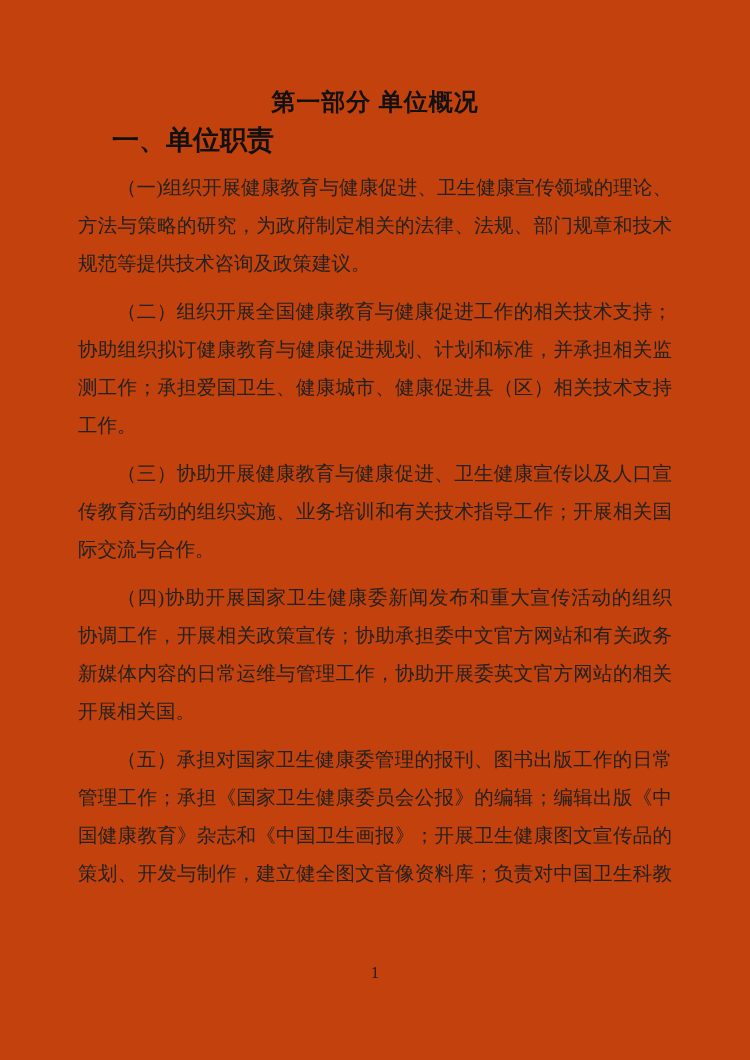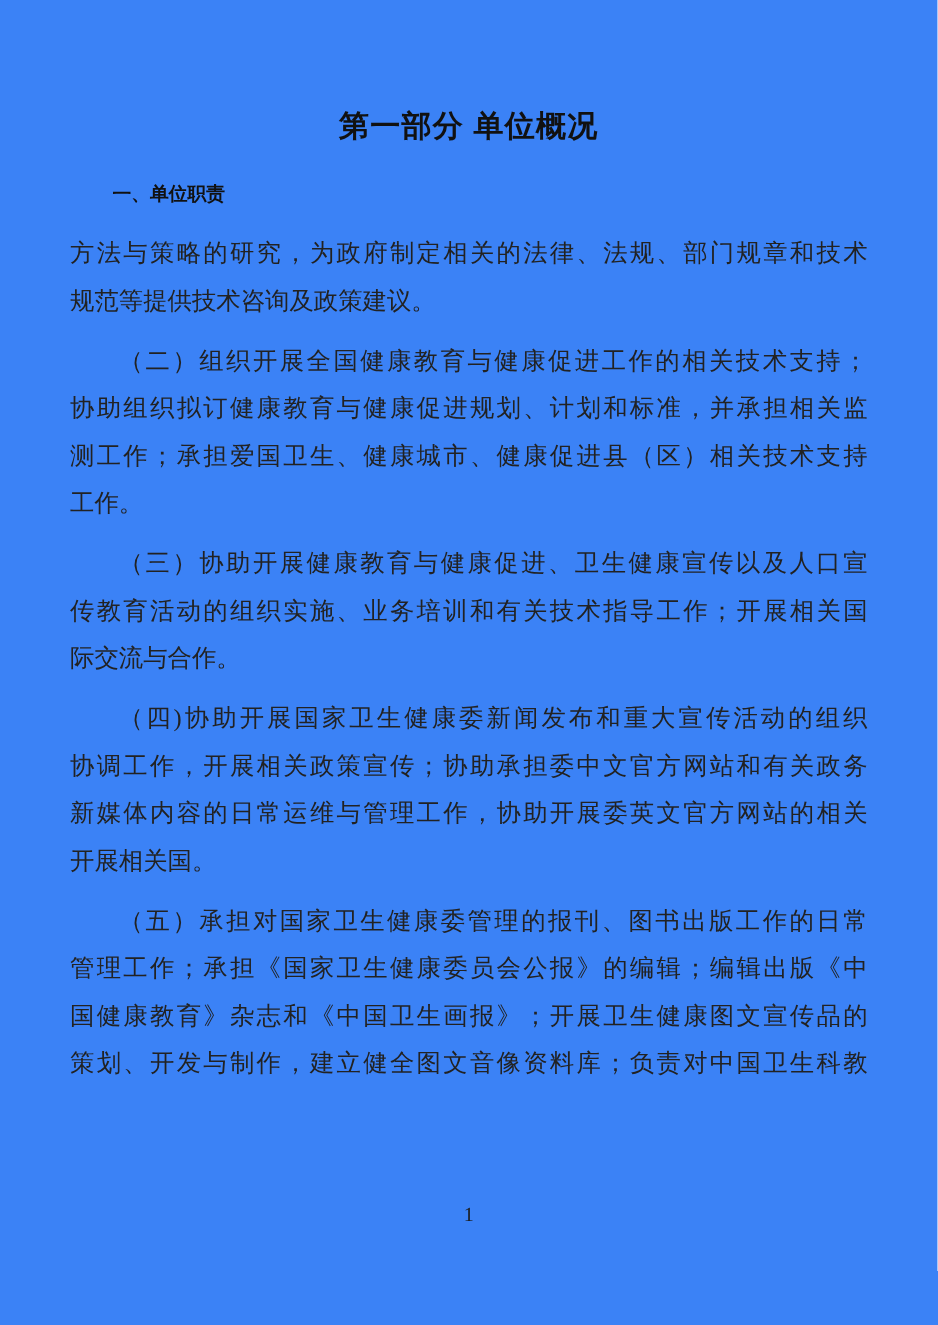--- a/index.html
+++ b/index.html
@@ -2,41 +2,41 @@
 <html><head>
 <meta charset="utf-8">
 <style>
   * { margin: 0; padding: 0; box-sizing: border-box; }
   html, body { background: #ffffff; }
   .page {
     position: relative;
     width: 750px;
     height: 1060px;
     margin: 0 auto;
-    background: #3b82f6;
+    background: #c2410c;
     color: #1c1c1c;
-    padding: 0 56px;
+    padding: 0 78px;
     overflow: hidden;
     font-family: "Liberation Serif", "DejaVu Serif", serif;
   }
   .title {
     margin-top: 86px;
     font-family: "Liberation Sans", "DejaVu Sans", sans-serif;
     font-weight: 700;
     font-size: 24px;
     line-height: 32px;
     text-align: center;
     letter-spacing: 1px;
     color: #111111;
   }
   .heading {
-    margin-top: 24px;
+    margin-top: 8px;
     font-family: "Liberation Sans", "DejaVu Sans", sans-serif;
     font-weight: 700;
-    font-size: 15px;
+    font-size: 27px;
     line-height: 28px;
     text-indent: 34px;
     color: #111111;
   }
   .body-text {
     margin-top: 15px;
     font-size: 19.5px;
     color: #222222;
   }
   .para {
@@ -67,20 +67,21 @@
 </head>
 <body>
 
 <div class="page">
   <h1 class="title">第一部分 单位概况</h1>
 
   <h2 class="heading">一、单位职责</h2>
 
   <div class="body-text">
       <p class="para">
+        <span class="line first">（一)组织开展健康教育与健康促进、卫生健康宣传领域的理论、</span>
         <span class="line">方法与策略的研究，为政府制定相关的法律、法规、部门规章和技术</span>
         <span class="line last">规范等提供技术咨询及政策建议。</span>
       </p>
       <p class="para">
         <span class="line first">（二）组织开展全国健康教育与健康促进工作的相关技术支持；</span>
         <span class="line">协助组织拟订健康教育与健康促进规划、计划和标准，并承担相关监</span>
         <span class="line">测工作；承担爱国卫生、健康城市、健康促进县（区）相关技术支持</span>
         <span class="line last">工作。</span>
       </p>
       <p class="para">

